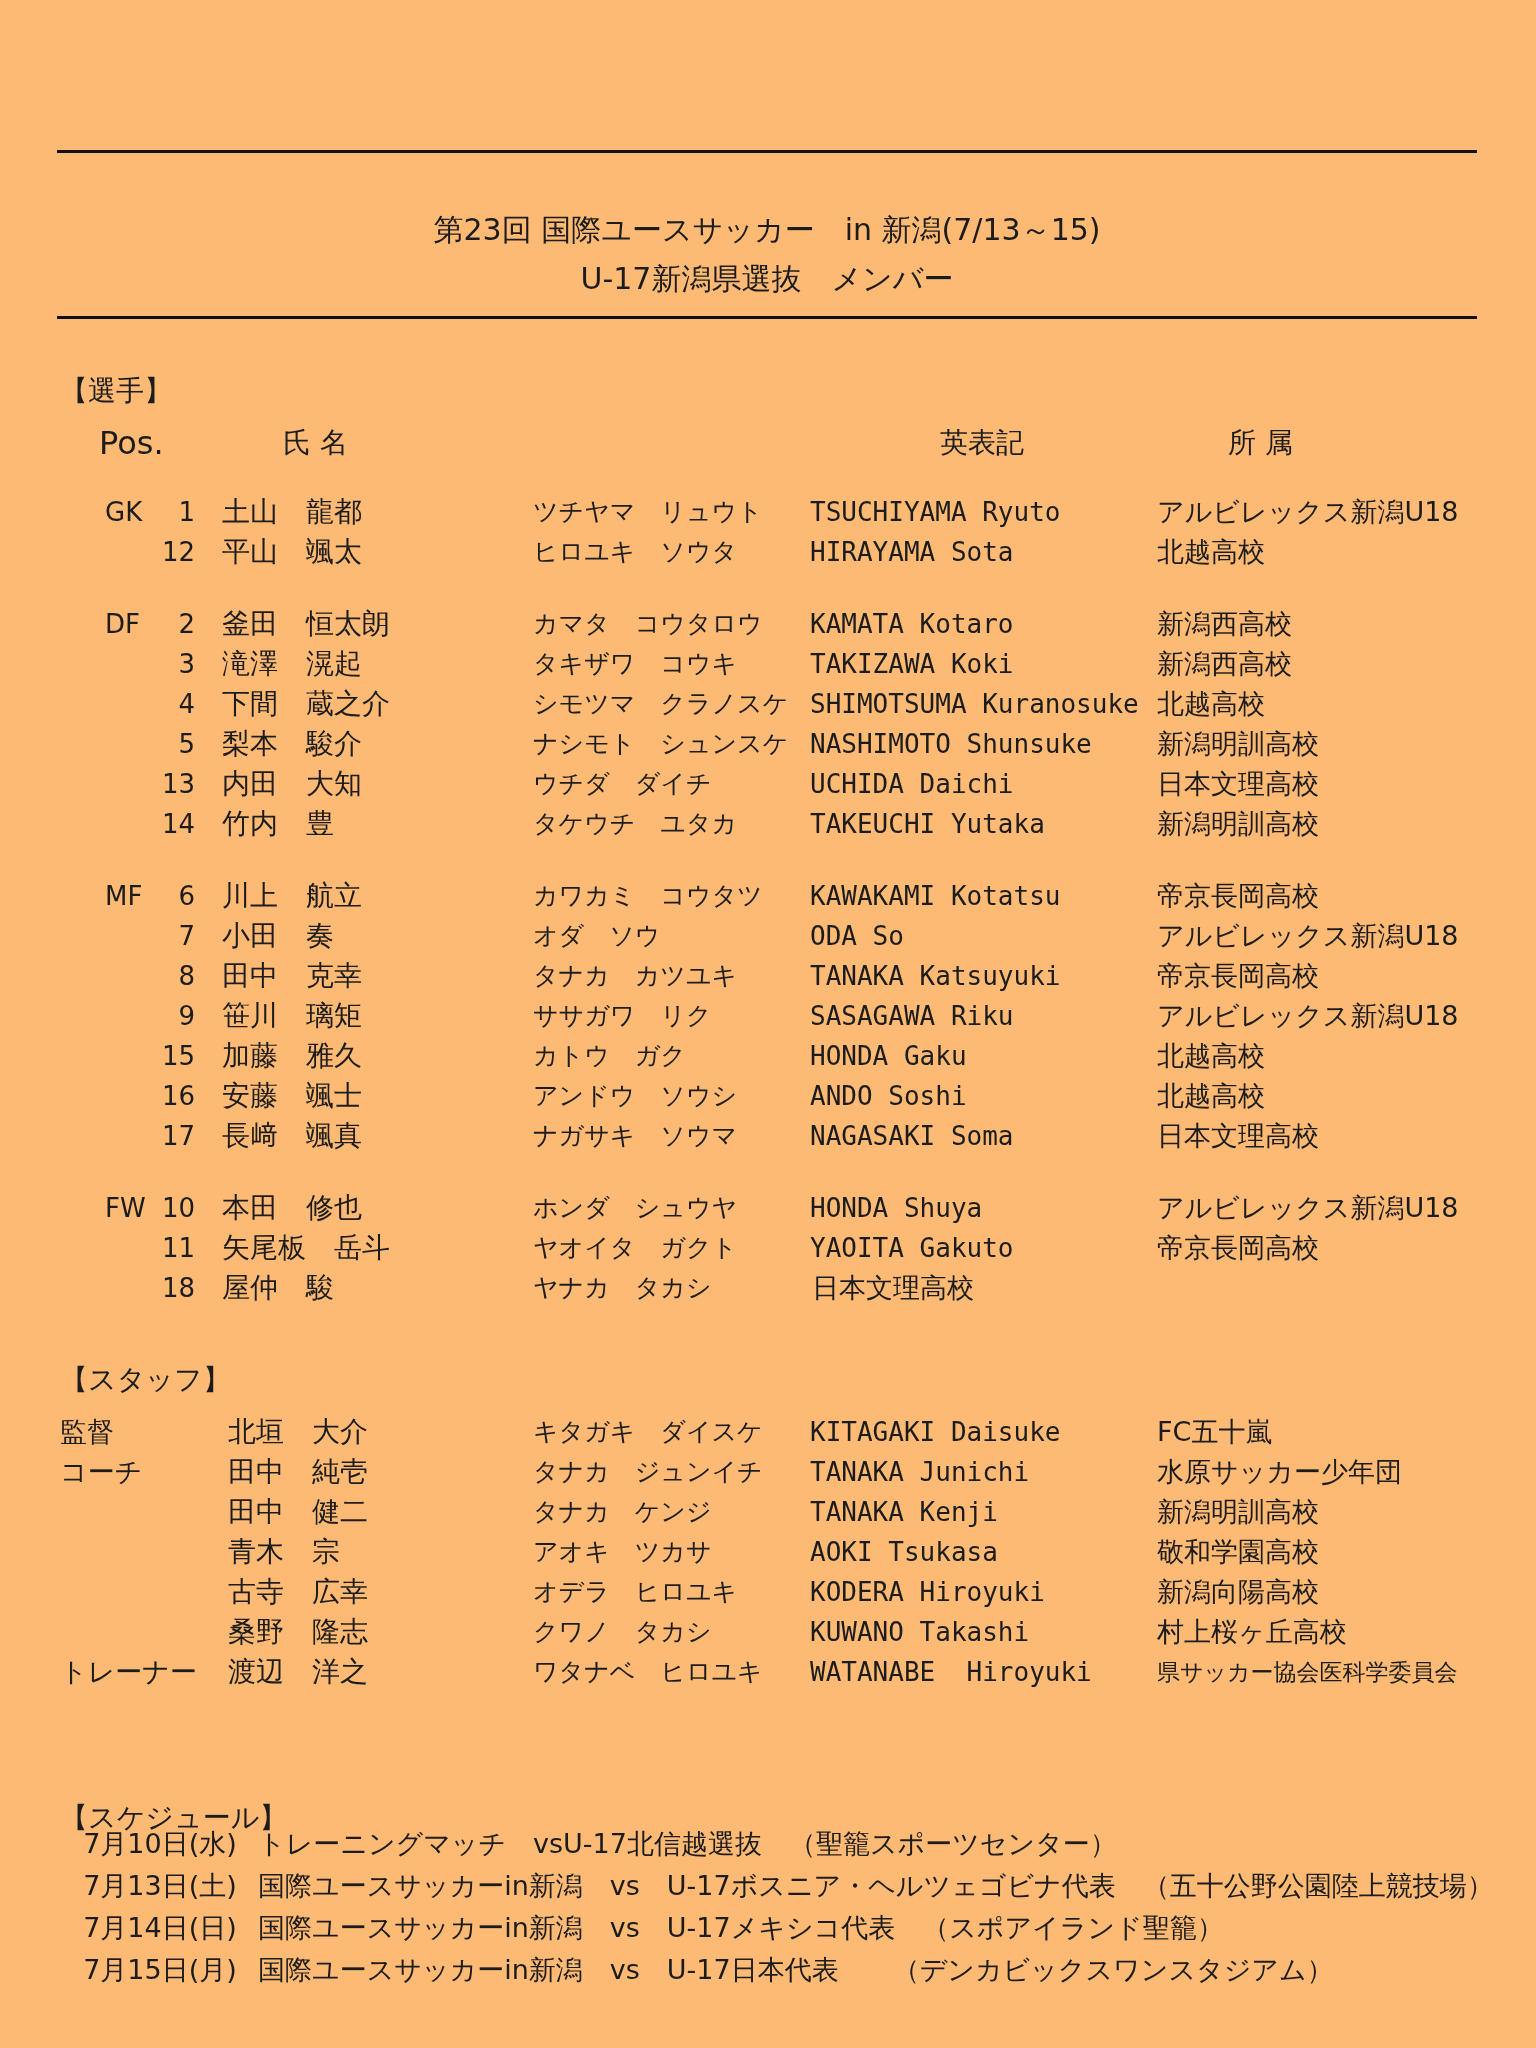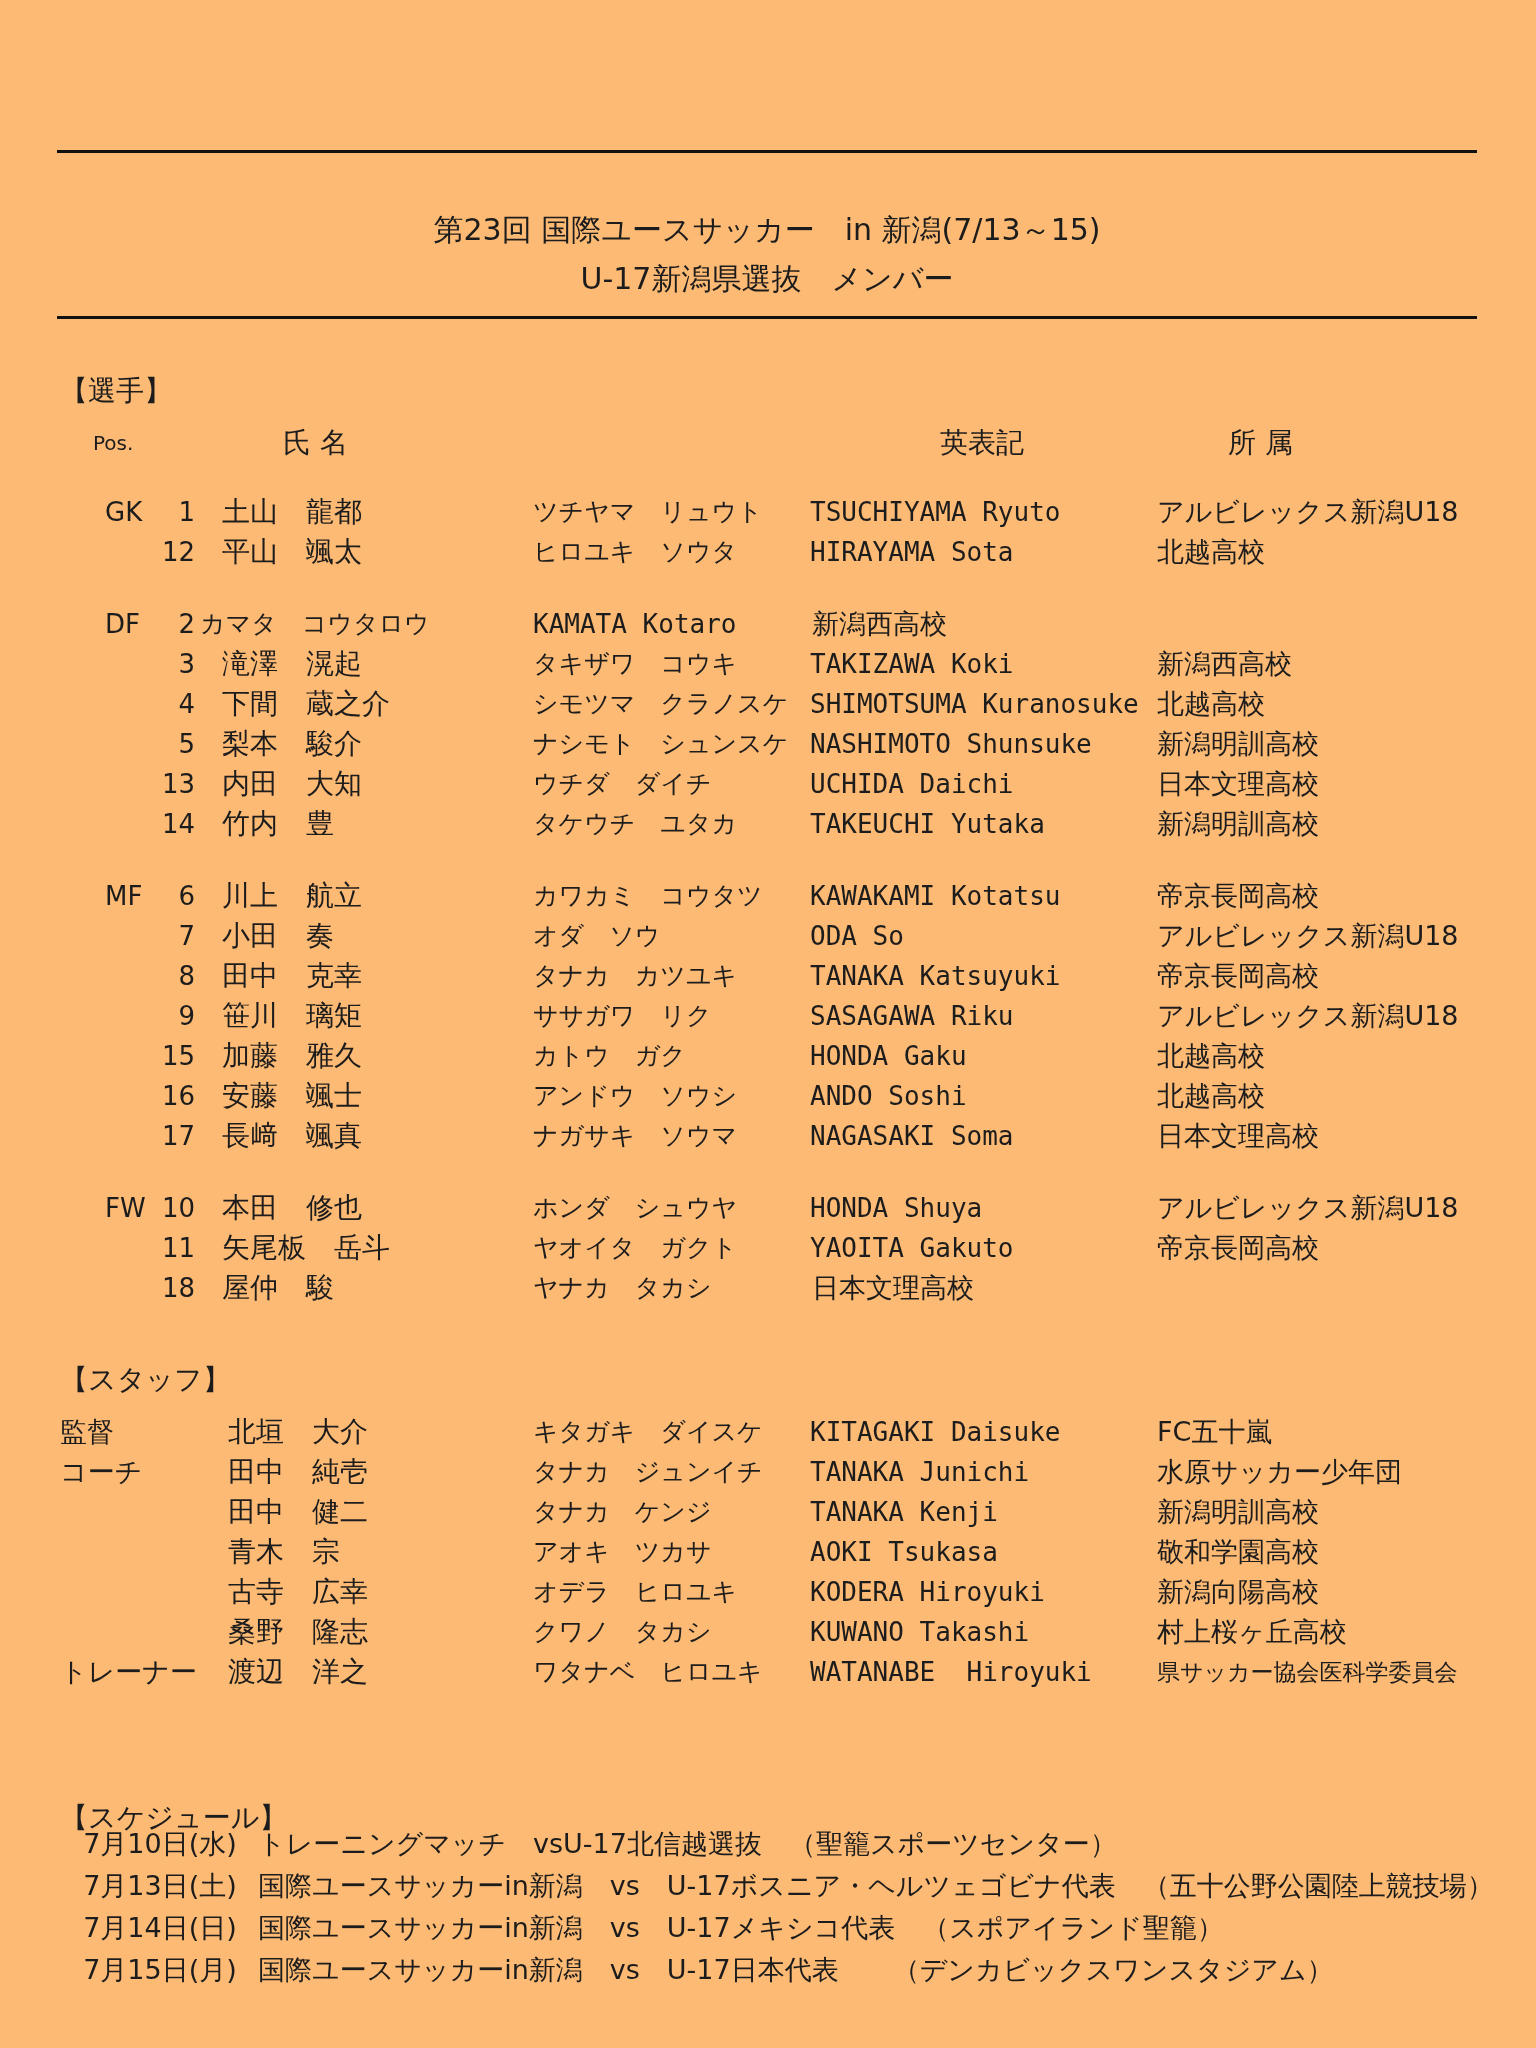--- a/index.html
+++ b/index.html
@@ -29,21 +29,21 @@
   .subtitle { margin-top: 9px; }
 
   .sec-heading { font-size: 28px; line-height: 40px; white-space: pre; }
   .players .sec-heading { margin-top: 52px; }
   .staff .sec-heading { margin-top: 52px; }
   .schedule .sec-heading { margin-top: 112px; line-height: 28px; }
 
   
   .thead { position: relative; height: 40px; margin-top: 12px; }
   .thead span { position: absolute; line-height: 40px; white-space: pre; }
-  .h-pos { left: 33px;  font-size: 20px; }
+  .h-pos { left: 39px;  font-size: 32px; }
   .h-name { left: 223px; font-size: 28px; }
   .h-eng { left: 853px; font-size: 28px; margin-left: 27px; }
   .h-aff { left: 1168px; font-size: 28px; }
 
   #player-rows { margin-top: 29px; }
   .pgroup + .pgroup { margin-top: 32px; }
 
   .prow {
     display: grid;
     grid-template-columns: 100px 35px 333px 277px 345px auto;
@@ -113,20 +113,21 @@
               <span class="c-name">平山　颯太</span>
               <span class="c-kana">ヒロユキ　ソウタ</span>
               <span class="c-eng">HIRAYAMA Sota</span>
               <span class="c-aff">北越高校</span>
             </div>
           </div>
           <div class="pgroup">
             <div class="prow">
               <span class="c-pos">DF</span>
               <span class="c-no">2</span>
+              <span class="c-name">釜田　恒太朗</span>
               <span class="c-kana">カマタ　コウタロウ</span>
               <span class="c-eng">KAMATA Kotaro</span>
               <span class="c-aff">新潟西高校</span>
             </div>
             <div class="prow">
               <span class="c-pos"></span>
               <span class="c-no">3</span>
               <span class="c-name">滝澤　滉起</span>
               <span class="c-kana">タキザワ　コウキ</span>
               <span class="c-eng">TAKIZAWA Koki</span>

